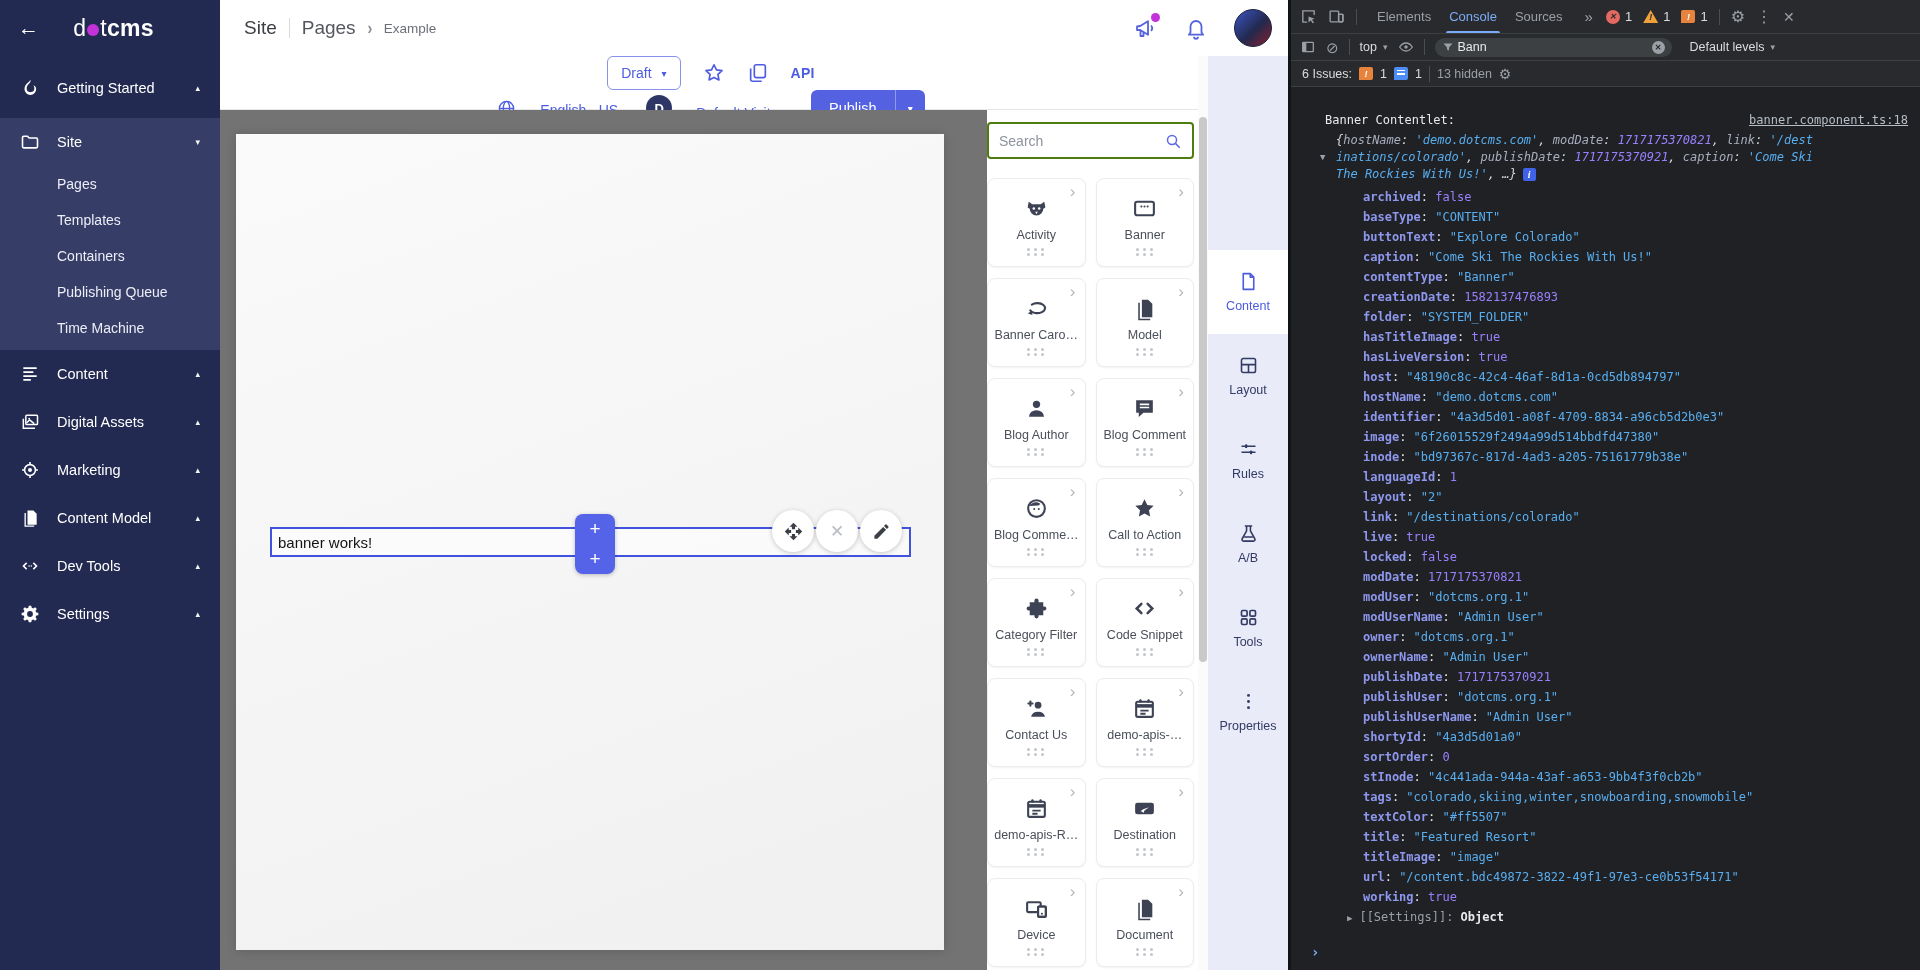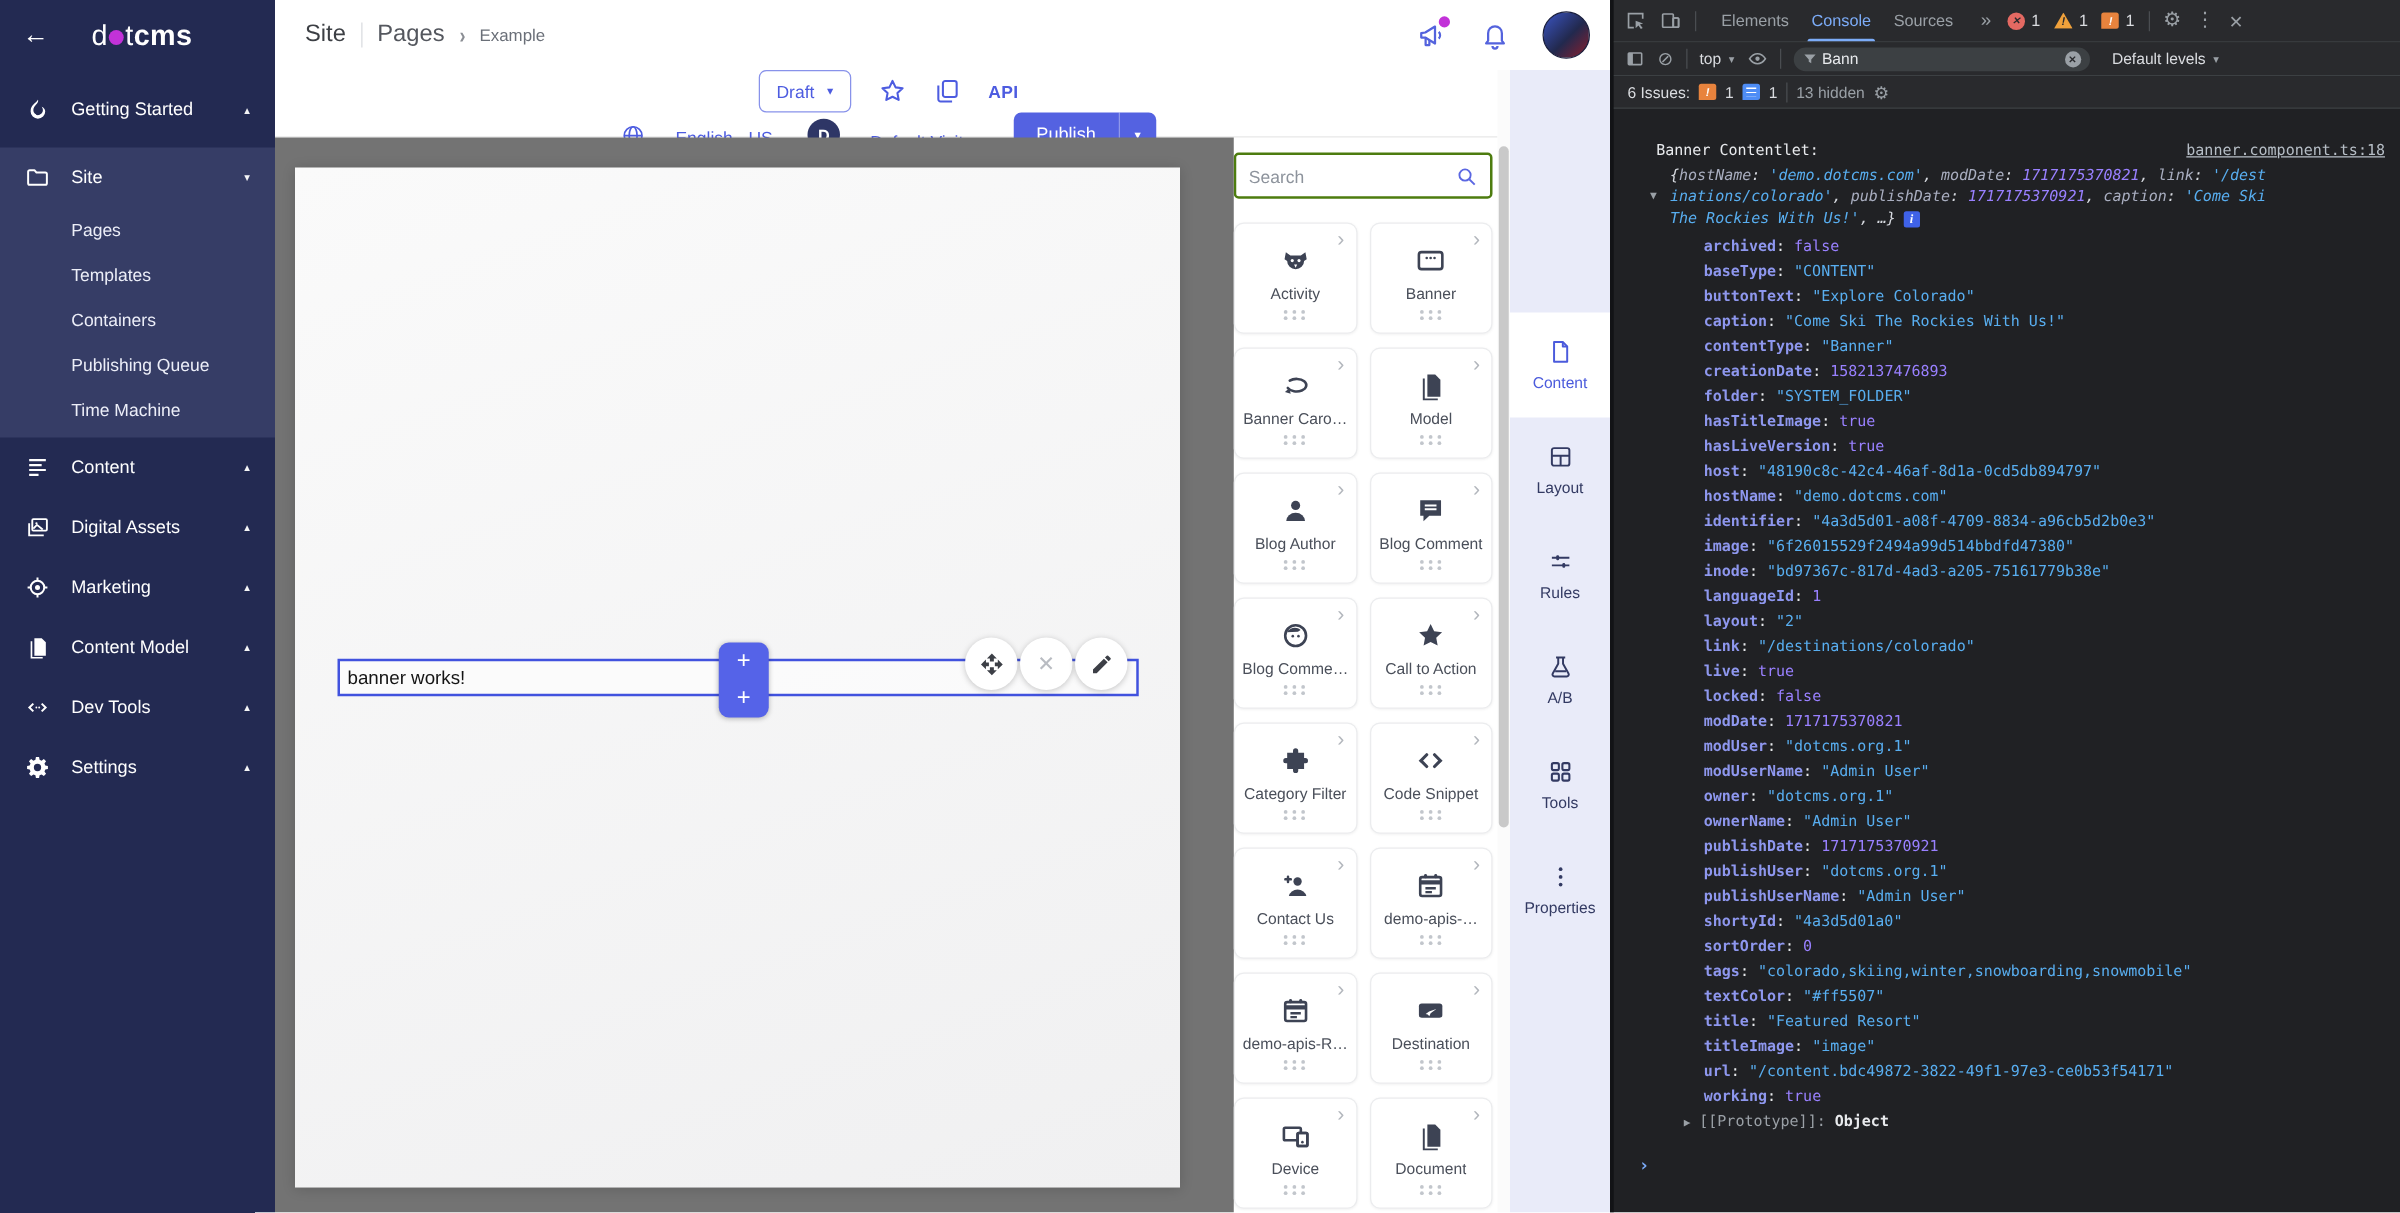--- a/index.html
+++ b/index.html
@@ -847,26 +847,27 @@
           <div class="prop-line"><span class="prop-key">modDate</span><span class="prop-colon">: </span><span class="val-number">1717175370821</span></div>
           <div class="prop-line"><span class="prop-key">modUser</span><span class="prop-colon">: </span><span class="val-string">"dotcms.org.1"</span></div>
           <div class="prop-line"><span class="prop-key">modUserName</span><span class="prop-colon">: </span><span class="val-string">"Admin User"</span></div>
           <div class="prop-line"><span class="prop-key">owner</span><span class="prop-colon">: </span><span class="val-string">"dotcms.org.1"</span></div>
           <div class="prop-line"><span class="prop-key">ownerName</span><span class="prop-colon">: </span><span class="val-string">"Admin User"</span></div>
           <div class="prop-line"><span class="prop-key">publishDate</span><span class="prop-colon">: </span><span class="val-number">1717175370921</span></div>
           <div class="prop-line"><span class="prop-key">publishUser</span><span class="prop-colon">: </span><span class="val-string">"dotcms.org.1"</span></div>
           <div class="prop-line"><span class="prop-key">publishUserName</span><span class="prop-colon">: </span><span class="val-string">"Admin User"</span></div>
           <div class="prop-line"><span class="prop-key">shortyId</span><span class="prop-colon">: </span><span class="val-string">"4a3d5d01a0"</span></div>
           <div class="prop-line"><span class="prop-key">sortOrder</span><span class="prop-colon">: </span><span class="val-number">0</span></div>
+          <div class="prop-line"><span class="prop-key">stInode</span><span class="prop-colon">: </span><span class="val-string">"4c441ada-944a-43af-a653-9bb4f3f0cb2b"</span></div>
           <div class="prop-line"><span class="prop-key">tags</span><span class="prop-colon">: </span><span class="val-string">"colorado,skiing,winter,snowboarding,snowmobile"</span></div>
           <div class="prop-line"><span class="prop-key">textColor</span><span class="prop-colon">: </span><span class="val-string">"#ff5507"</span></div>
           <div class="prop-line"><span class="prop-key">title</span><span class="prop-colon">: </span><span class="val-string">"Featured Resort"</span></div>
           <div class="prop-line"><span class="prop-key">titleImage</span><span class="prop-colon">: </span><span class="val-string">"image"</span></div>
           <div class="prop-line"><span class="prop-key">url</span><span class="prop-colon">: </span><span class="val-string">"/content.bdc49872-3822-49f1-97e3-ce0b53f54171"</span></div>
           <div class="prop-line"><span class="prop-key">working</span><span class="prop-colon">: </span><span class="val-boolean">true</span></div>
         </div>
       <div class="proto-line">
-        <span class="proto-caret">▶</span><span>[[Prototype]]</span><span>: </span><span class="proto-val">Object</span>
+        <span class="proto-caret">▶</span><span>[[Settings]]</span><span>: </span><span class="proto-val">Object</span>
       </div>
       <div class="prompt-line">›</div>
     </div>
   </div>
 </div>
 
 </body></html>

